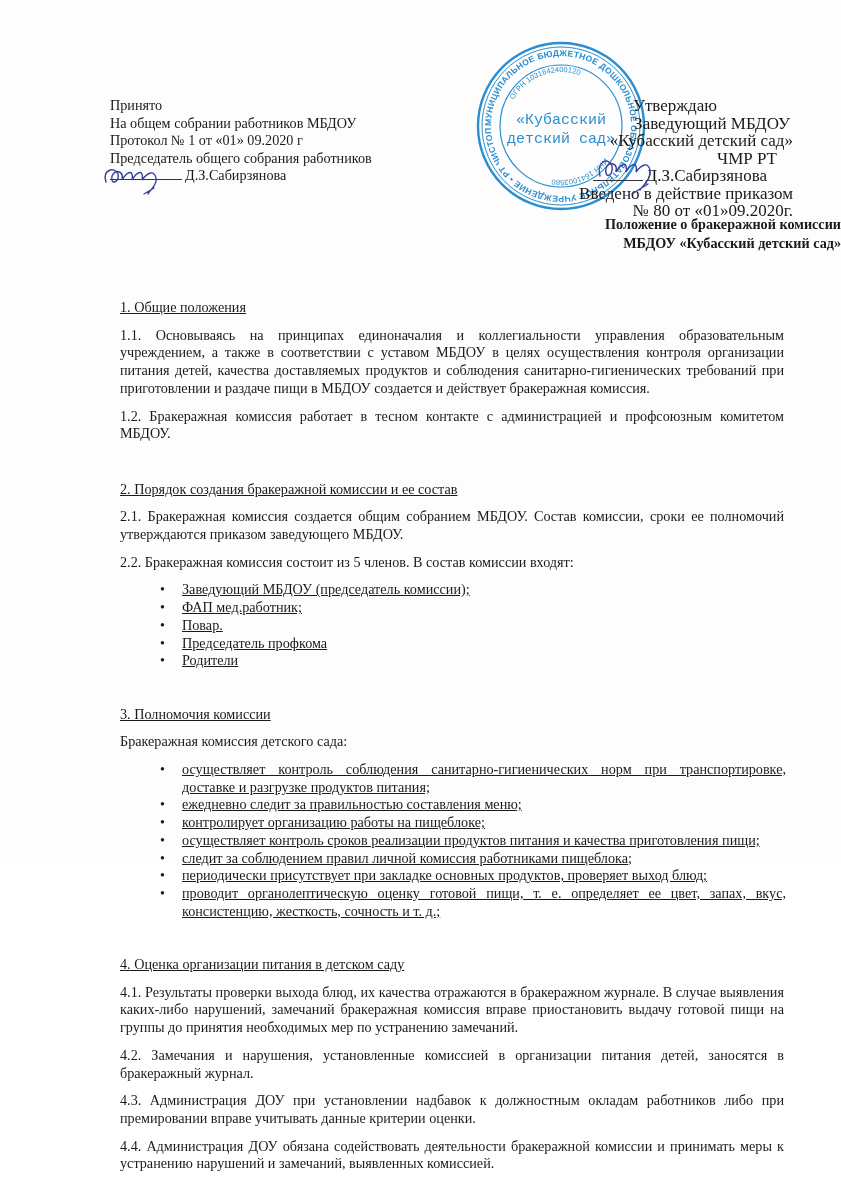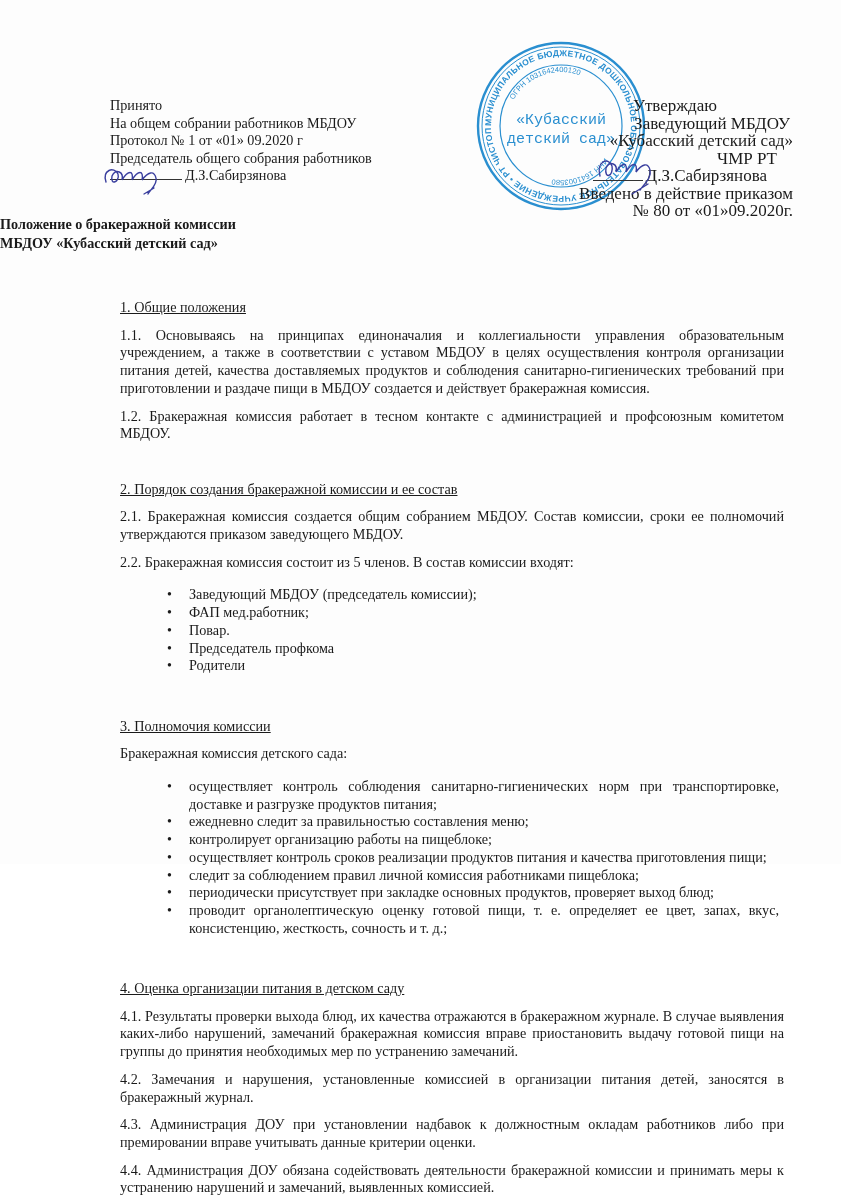--- a/index.html
+++ b/index.html
@@ -10,26 +10,26 @@
   .hdr-right { position: absolute; right: 48px; top: 97px; font-size: 17px; line-height: 17.5px; text-align: right; }
   .hdr-right div { white-space: nowrap; }
   .r1 { padding-right: 76px; }
   .r2 { padding-right: 3px; }
   .r4 { padding-right: 16px; }
   .r5 { padding-right: 26px; }
   .sig-line { display: inline-block; width: 72px; border-bottom: 1px solid #333; margin-right: 3px; height: 12px; vertical-align: baseline; }
   .sig-line.short { width: 50px; }
   .signature { position: absolute; }
   .stamp { position: absolute; left: 475px; top: 40px; width: 172px; height: 172px; }
-  .title { position: absolute; left: 0; width: 841px; top: 215px; text-align: left; font-weight: bold; font-size: 14.2px; line-height: 18.5px; }
+  .title { position: absolute; left: 0; width: 841px; top: 215px; text-align: right; font-weight: bold; font-size: 14.2px; line-height: 18.5px; }
   .body-text { position: absolute; left: 110px; width: 684px; top: 289px; font-size: 14.2px; line-height: 17.7px; text-align: justify; }
   .body-text p { margin: 10px; }
   .sec-head { text-decoration: underline; }
   .gap { height: 17.7px; }
-  ul { margin: 15px; padding: 0 0 0 42px; list-style: none; }
+  ul { margin: 8px; padding: 0 0 0 42px; list-style: none; text-decoration: underline; }
   ul li { position: relative; padding-left: 22px; }
   ul li::before { content: "\2022"; position: absolute; left: 0; top: 0; font-size: 14px; }
 </style>
 </head>
 <body>
 
 <div class="page">
 
   <div class="hdr-left">
     <div>Принято</div>

